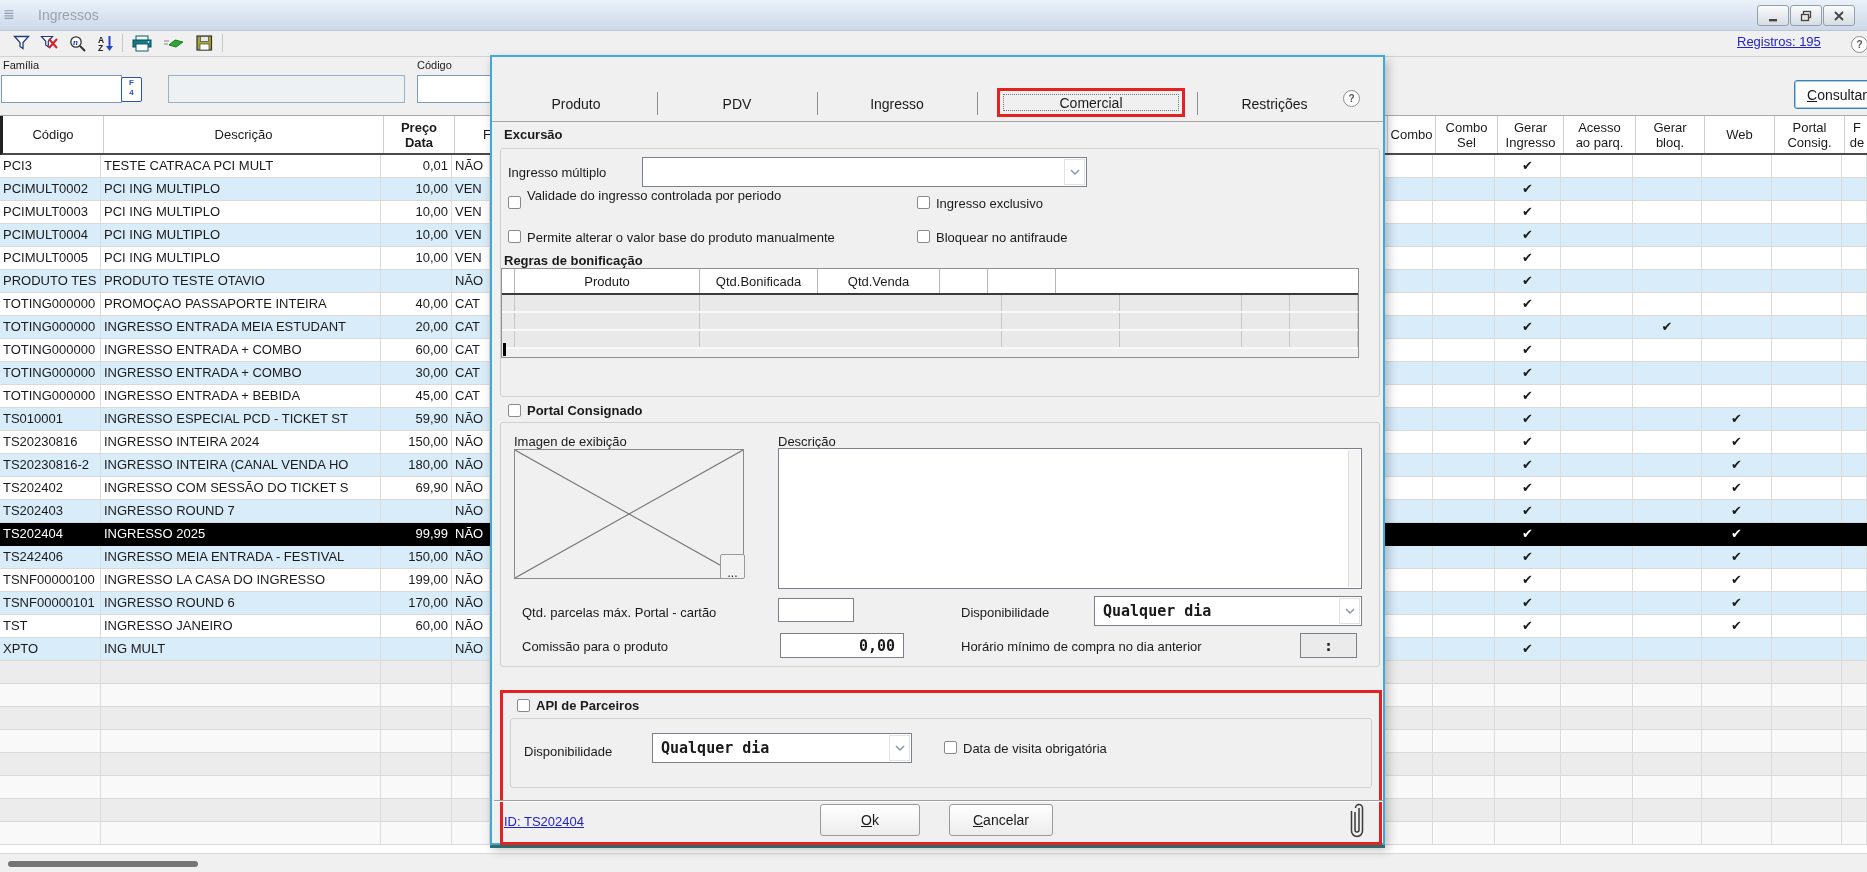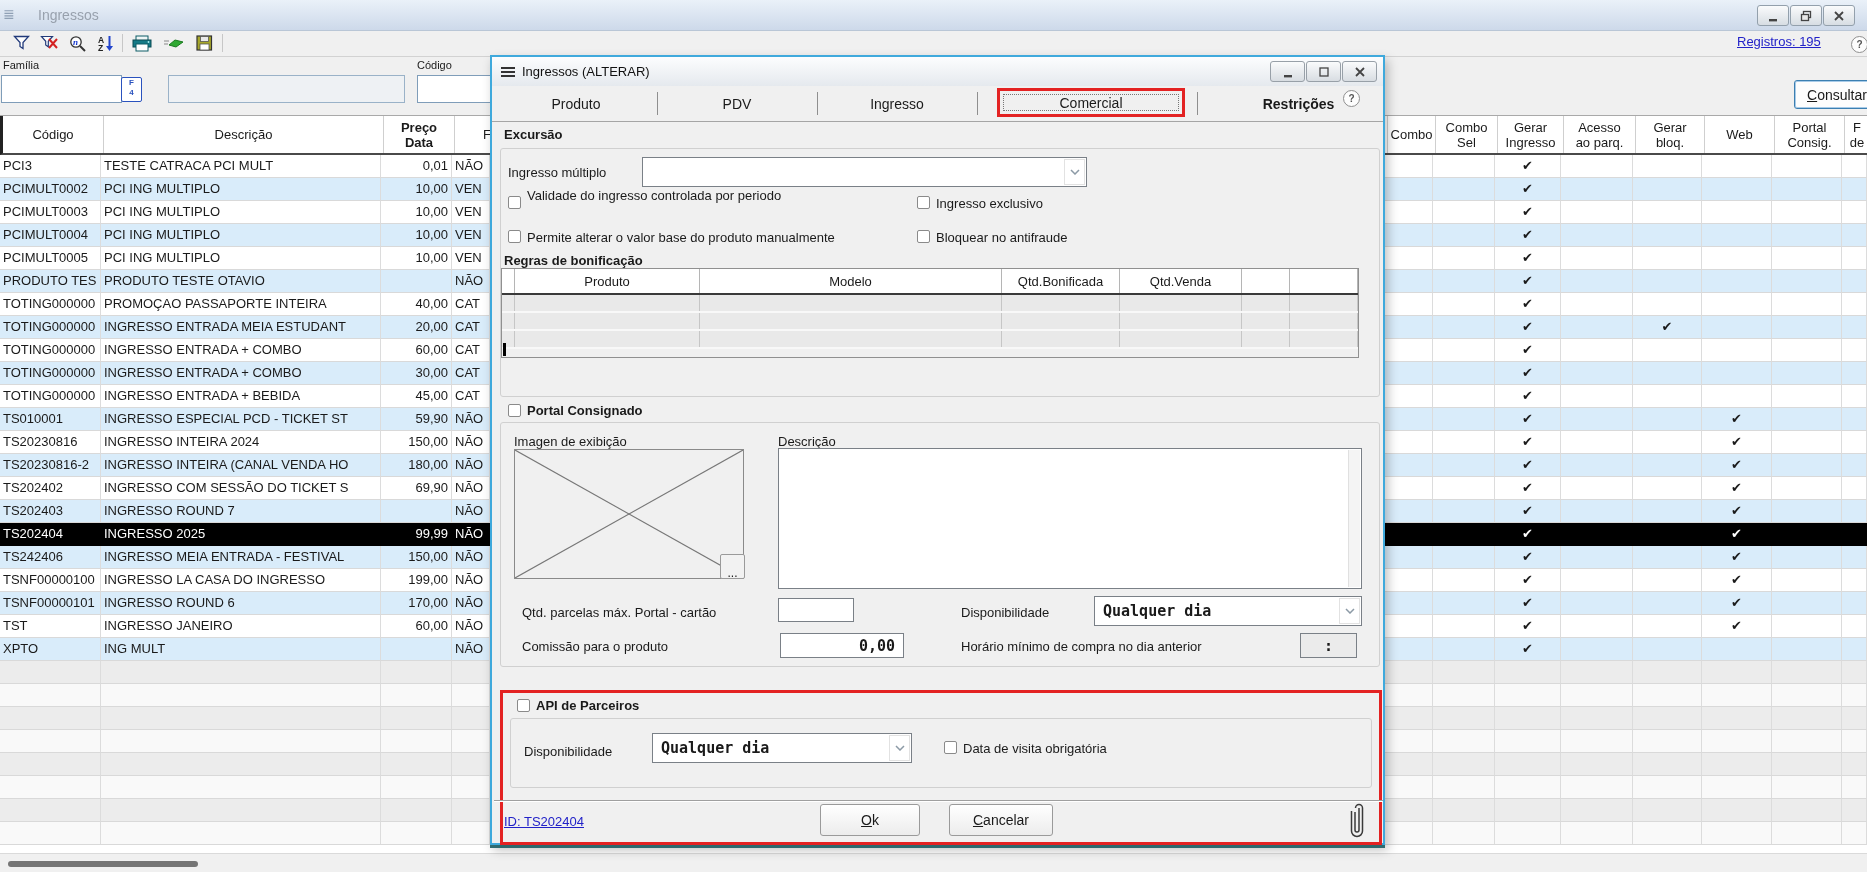--- a/index.html
+++ b/index.html
@@ -668,57 +668,34 @@
       <div class="tcell c" style="width: 70px; flex: 0 0 70px;"></div>
       <div class="tcell c" style="width: 70px; flex: 0 0 70px;"></div>
       <div class="tcell c" style="width: 25px; flex: 0 0 25px;"></div>
     </div>
   </div>
 <div class="abs hscroll">
   <div class="abs hthumb"></div>
 </div>
 
 <div class="abs dialog">
-  <div class="abs dtitle">
-    <div class="abs burger">
-        <i></i>
-        <i></i>
-        <i></i>
-      </div>
-    <span class="abs dtitle-text">Ingressos (ALTERAR)</span>
-    <div class="abs dwinbtn" style="right:78px;">
-      <svg width="14" height="14">
-          <rect x="3" y="10" width="8" height="2.4" fill="#444"></rect>
-        </svg>
-    </div>
-    <div class="abs dwinbtn" style="right:42px;">
-      <svg width="14" height="14">
-          <rect x="3" y="3" width="8" height="8" fill="none" stroke="#444" stroke-width="1.3"></rect>
-        </svg>
-    </div>
-    <div class="abs dwinbtn" style="right:6px;">
-      <svg width="14" height="14">
-          <path d="M3 3 L11 11 M11 3 L3 11" stroke="#444" stroke-width="1.8"></path>
-        </svg>
-    </div>
-  </div>
 
   <div class="abs tabstrip">
     <div class="abs tab" style="left:20px;width:128px;">Produto</div>
     <div class="abs tabsep" style="left:165px;"></div>
     <div class="abs tab" style="left:180px;width:130px;">PDV</div>
     <div class="abs tabsep" style="left:325px;"></div>
     <div class="abs tab" style="left:340px;width:130px;">Ingresso</div>
     <div class="abs tabsep" style="left:485px;"></div>
     <div class="abs tab redbox" style="left:505px;top:2px;width:188px;height:29px;">
       <div class="focusdots"></div>
       <span>Comercial</span>
     </div>
     <div class="abs tabsep" style="left:705px;"></div>
-    <div class="abs tab" style="left:744px;width:125px;font-weight:bold;">Restrições</div>
+    <div class="abs tab" style="left:720px;width:125px;">Restrições</div>
     <div class="abs helpc" style="left:851px;top:4px;">?</div>
   </div>
 
   <span class="abs blabel" style="left:12px;top:70px;">Excursão</span>
   <div class="abs gbox" style="left:8px;top:91px;width:880px;height:249px;"></div>
   <span class="abs dlabel" style="left:16px;top:108px;">Ingresso múltiplo</span>
   <div class="abs combo" style="left:150px;top:100px;width:445px;height:30px;">
     <span class="arrow">
         <svg width="10" height="6">
           <polyline points="1,1 5,5 9,1" fill="none" stroke="#8c9aa6" stroke-width="1.5"></polyline>
@@ -732,21 +709,20 @@
   <div class="abs cb" style="left:16px;top:173px;"></div>
   <span class="abs dlabel" style="left:35px;top:173px;">Permite alterar o valor base do produto manualmente</span>
   <div class="abs cb" style="left:425px;top:173px;"></div>
   <span class="abs dlabel" style="left:444px;top:173px;">Bloquear no antifraude</span>
 
   <span class="abs blabel" style="left:12px;top:196px;">Regras de bonificação</span>
   <div class="abs regras-grid" style="left:9px;top:211px;width:858px;height:90px;" id="regrasgrid">
       <div class="rg-head">
         <div class="rg-hcell" style="width: 13px; flex: 0 0 13px;"></div>
         <div class="rg-hcell" style="width: 185px; flex: 0 0 185px;">Produto</div>
-        <div class="rg-hcell" style="width: 302px; flex: 0 0 302px;">Modelo</div>
         <div class="rg-hcell" style="width: 118px; flex: 0 0 118px;">Qtd.Bonificada</div>
         <div class="rg-hcell" style="width: 122px; flex: 0 0 122px;">Qtd.Venda</div>
         <div class="rg-hcell" style="width: 48px; flex: 0 0 48px;"></div>
         <div class="rg-hcell" style="width: 68px; flex: 0 0 68px;"></div>
       </div>
       <div class="rg-row">
         <div class="rg-cell" style="width: 13px; flex: 0 0 13px;"></div>
         <div class="rg-cell" style="width: 185px; flex: 0 0 185px;"></div>
         <div class="rg-cell" style="width: 302px; flex: 0 0 302px;"></div>
         <div class="rg-cell" style="width: 118px; flex: 0 0 118px;"></div>

